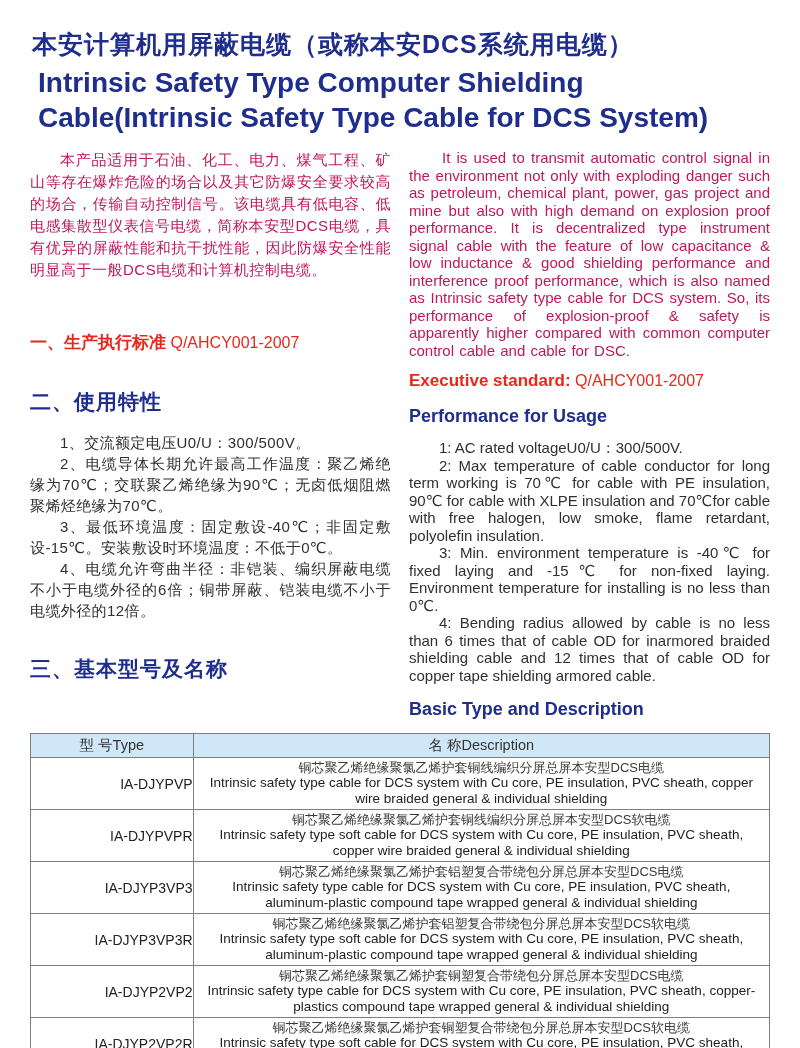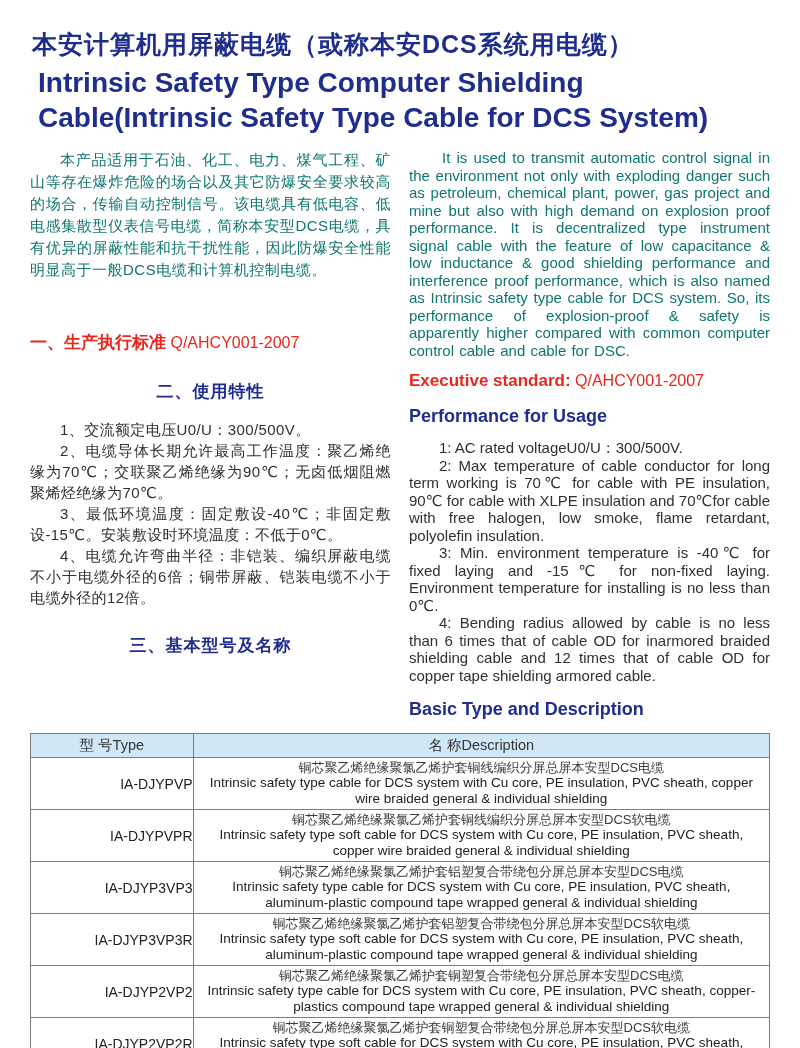--- a/index.html
+++ b/index.html
@@ -6,29 +6,29 @@
   html,body { background:#ffffff; }
   .page {
     width:800px; height:1048px; margin:0 auto; background:#ffffff;
     padding:26px 30px 0 30px; position:relative; overflow:hidden;
     font-family:"Liberation Sans","DejaVu Sans",sans-serif; color:#303030;
   }
   .title-zh { font-size:25px; font-weight:bold; color:var(--navy); letter-spacing:1px; margin:2px 0 4px 2px; }
   .title-en { font-size:28px; font-weight:bold; color:var(--navy); line-height:35px; margin-left:8px; }
   .columns { display:flex; gap:18px; margin-top:14px; }
   .col { width:50%; }
-  .intro { text-align:justify; color:#0f766e; }
+  .intro { text-align:justify; color:#be185d; }
   .intro.zh { font-size:15px; line-height:22px; text-indent:2em; letter-spacing:0.5px; }
   .intro.en { font-size:15px; line-height:17.5px; text-indent:2.2em; word-spacing:1px; }
   .heading-red { color:var(--red); margin-top:50px; font-size:16px; }
   .heading-red .hr-title { font-weight:bold; font-size:17px;margin-top:48px; }
   .heading-red .hr-value { font-size:16px; }
   .col.right .heading-red { margin-top:12px; }
   .heading-blue { color:var(--navy); font-weight:bold; }
-  .heading-blue.zh { font-size:17px; margin-top:26px; letter-spacing:1px;text-align:center; }
+  .heading-blue.zh { font-size:21px; margin-top:34px; letter-spacing:1px; }
   .heading-blue.en { font-size:18px; margin-top:15px; }
   .items { margin-top:16px; }
   .items.zh p { font-size:15px; line-height:21px; text-indent:2em; text-align:justify; letter-spacing:0.4px; }
   .items.en { margin-top:12px; }
   .items.en p { font-size:15px; line-height:17.5px; text-indent:2em; text-align:justify; }
   .sec3 { margin-top:24px; }
   .basic-h { margin-top:4px; }
   table.type-table {
     width:100%; margin-top:13px; border-collapse:collapse;
     border:1px solid #7e7e7e;

